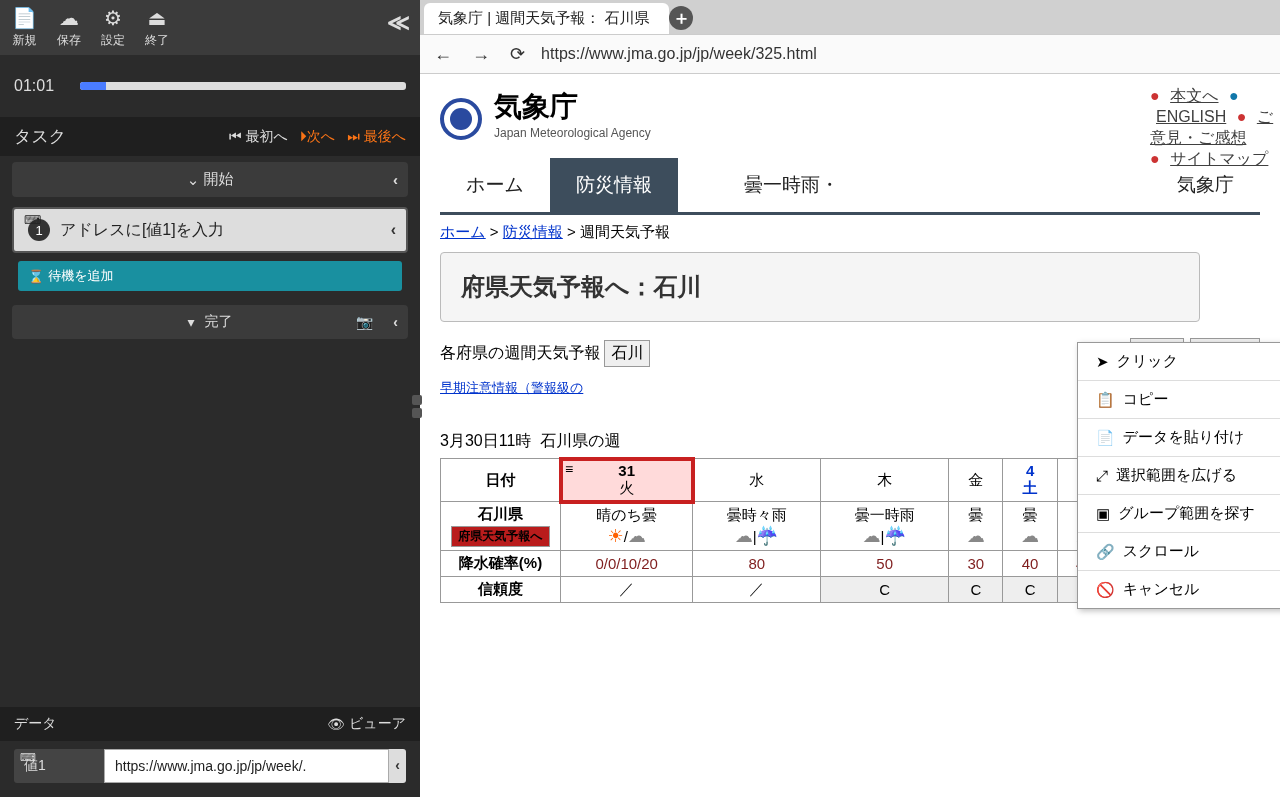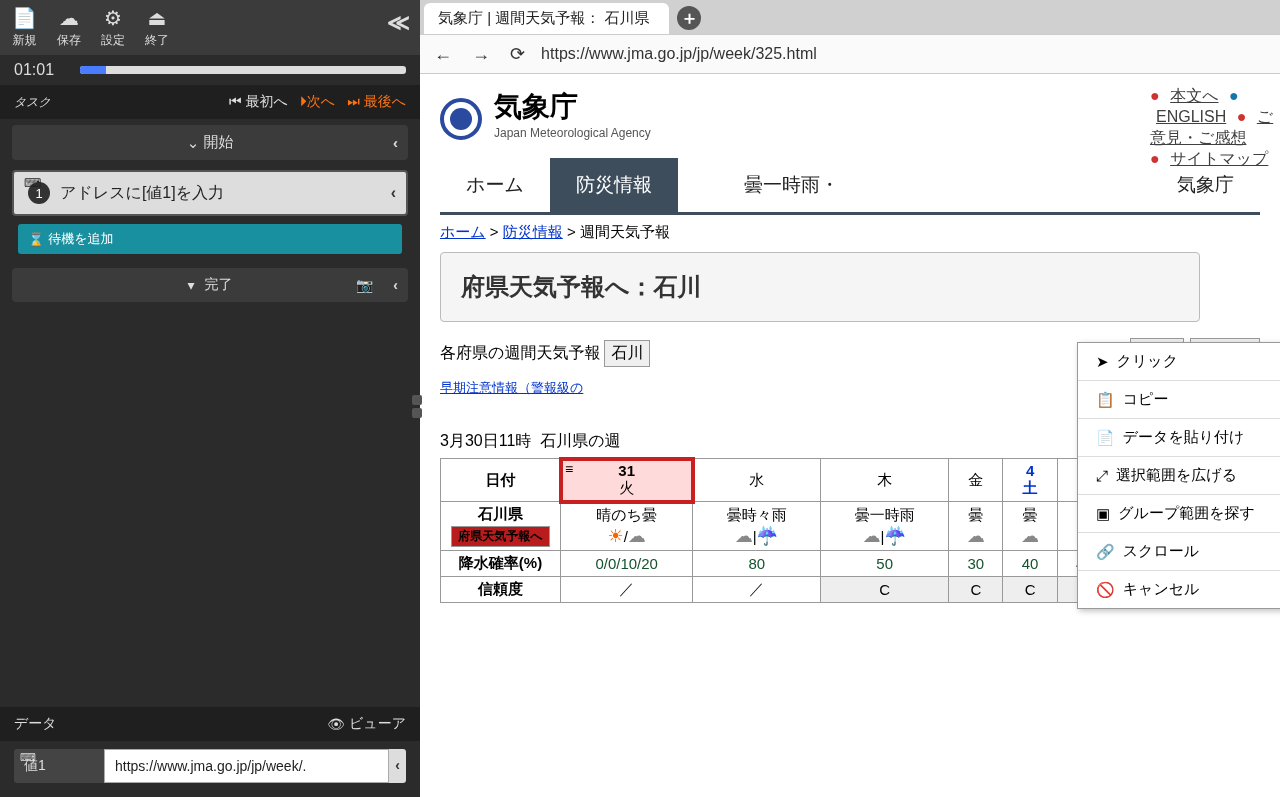--- a/index.html
+++ b/index.html
@@ -4,26 +4,26 @@
 <style>
 * { box-sizing: border-box; margin: 0; padding: 0; font-family: "Hiragino Kaku Gothic ProN", Meiryo, sans-serif; }
 body { width: 1280px; height: 797px; display: flex; overflow: hidden; background: #fff; }
 
 
 .sidebar { width: 420px; background: #2b2b2b; color: #ddd; display: flex; flex-direction: column; font-size: 14px; }
 .sb-toolbar { display: flex; align-items: center; padding: 6px 12px; gap: 20px; background: #3b3b3b; position: relative; }
 .sb-tool { display: flex; flex-direction: column; align-items: center; gap: 2px; font-size: 12px; cursor: pointer; }
 .sb-tool .ic { font-size: 20px; }
 .sb-collapse { position: absolute; right: 10px; top: 10px; font-size: 22px; font-weight: bold; cursor: pointer; }
-.sb-progress { display: flex; align-items: center; gap: 26px; padding: 6px 14px; }
+.sb-progress { display: flex; align-items: center; gap: 26px; padding: 22px 14px; }
 .sb-progress .time { font-size: 16px; }
 .sb-progress .bar { flex: 1; height: 8px; background: #ddd; border-radius: 3px; position: relative; overflow: hidden; }
 .sb-progress .bar .fill { position: absolute; left:0; top:0; height:100%; width:8%; background:#4a7cff; }
 .sb-tasks { display:flex; align-items:center; padding: 8px 14px; background:#1f1f1f; }
-.sb-tasks .title { font-size: 12px; font-style: italic; }
+.sb-tasks .title { font-size: 17px; }
 .sb-tasks .nav { margin-left:auto; display:flex; gap:12px; font-size:14px; }
 .sb-tasks .nav span.disabled { color:#f97316; }
 .sb-card { margin: 6px 12px; background:#3b3b3b; border-radius:4px; padding: 8px 14px; display:flex; align-items:center; font-size:15px; position:relative; cursor:pointer; }
 .sb-card .chev { position:absolute; right:10px; font-weight:bold; }
 .sb-card.start { justify-content:center; }
 .sb-step { margin:4px 12px; background:#ddd; color:#222; border-radius:4px; padding:10px 14px; display:flex; align-items:center; gap:10px; border:2px solid #555; font-size:16px; position:relative; cursor:pointer; }
 .sb-step .num { width:22px; height:22px; border-radius:50%; background:#333; color:#fff; display:flex; align-items:center; justify-content:center; font-size:13px; }
 .sb-step .kb { position:absolute; left:10px; top:4px; font-size:12px; }
 .sb-step .chev { position:absolute; right:10px; font-weight:bold; color:#333; }
 .sb-wait { margin:4px 18px 10px; background:#1990a0; color:#fff; padding:6px 10px; border-radius:3px; display:inline-flex; align-items:center; gap:4px; font-size:13px; cursor:pointer; }
@@ -37,21 +37,21 @@
 .sb-datarow .key { background:#444; color:#ddd; padding:8px 10px; border-radius:3px 0 0 3px; position:relative; min-width:90px; font-size:14px; }
 .sb-datarow .key .kb { position:absolute; left:6px; top:2px; font-size:11px; }
 .sb-datarow .val { flex:1; background:#fff; color:#222; padding:8px 10px; font-size:14px; border:1px solid #aaa; white-space:nowrap; overflow:hidden; text-overflow:ellipsis; }
 .sb-datarow .chev { background:#ddd; color:#333; padding:8px 6px; border-radius:0 3px 3px 0; font-weight:bold; cursor:pointer; }
 .vgrip { position:absolute; left:412px; top:395px; width:10px; height:28px; display:flex; flex-direction:column; gap:3px; z-index:50; }
 .vgrip div { height:10px; background:#555; border-radius:2px; }
 
 
 .main { flex:1; display:flex; flex-direction:column; position:relative; }
 .tabbar { height:34px; background:#d0d0d0; display:flex; align-items:flex-end; padding-left:4px; }
-.tab { background:#fff; padding:6px 20px 6px 14px; border-radius:6px 6px 0 0; font-size:15px; color:#222; position:relative; margin-right:8px; display:flex; align-items:center; gap:8px;}
+.tab { background:#fff; padding:6px 20px 6px 14px; border-radius:6px 6px 0 0; font-size:15px; color:#222; position:relative; display:flex; align-items:center; gap:8px;}
 .newtab { width:24px; height:24px; border-radius:50%; background:#555; color:#fff; display:flex; align-items:center; justify-content:center; font-size:18px; font-weight:bold; margin-bottom:4px; cursor:pointer; }
 .urlbar { height:40px; border-top:1px solid #ccc; border-bottom:1px solid #ccc; display:flex; align-items:center; padding:0 10px; gap:12px; background:#fafafa;}
 .urlbar .btn { font-size:18px; color:#333; cursor:pointer; padding:4px; }
 .urlbar .url { flex:1; font-size:16px; color:#333; }
 
 
 .page { position:relative; padding:14px 20px; overflow:hidden; flex:1; }
 .jma-head { display:flex; align-items:flex-end; gap:12px; }
 .jma-logo { width:42px; height:42px; border-radius:50%; border:4px solid #2a4a9f; background:#fff; position:relative; }
 .jma-logo::after{content:""; position:absolute; inset:6px; border-radius:50%; background:#2a4a9f;}
@@ -80,21 +80,21 @@
 .ftab { margin-top:6px; border-collapse:collapse; font-size:15px; width:800px; }
 .ftab th,.ftab td { border:1px solid #999; text-align:center; padding:3px 6px; }
 .ftab .rowname { width:120px; }
 .ftab .today { outline:4px solid #c82020; outline-offset:-2px; background:#ffdada; position:relative;}
 .ftab .sat { color:#0033cc; font-weight:bold;}
 .ftab .sun { color:#c82020; font-weight:bold;}
 .ftab .cell-weather { padding:4px 4px;}
 .wic { font-size:18px; display:inline-block;}
 .sun-ic{color:#ff6000;} .cloud-ic{color:#888;} .rain-ic{color:#2a6fd6;}
 .prefbtn { display:inline-block; border:1px solid #999; background:#b91c1c; font-size:12px; padding:1px 6px; margin-top:2px; cursor:pointer;}
-.teal { color:#14532d;margin-top:40px; }
+.teal { color:#7f1d1d;margin-top:40px; }
 .red { color:#c82020; }
 
 
 .ctx { position:absolute; background:#fff; border:1px solid #999; box-shadow:2px 2px 6px rgba(0,0,0,.25); font-size:15px; z-index:200; }
 .ctx .row { padding:9px 18px; border-bottom:1px solid #ddd; display:flex; align-items:center; gap:8px; cursor:pointer; white-space:nowrap;}
 .ctx .row:last-child { border-bottom:none; }
 .ctx1 { left:657px; top:268px; width:260px;}
 </style>
 </head>
 <body>

